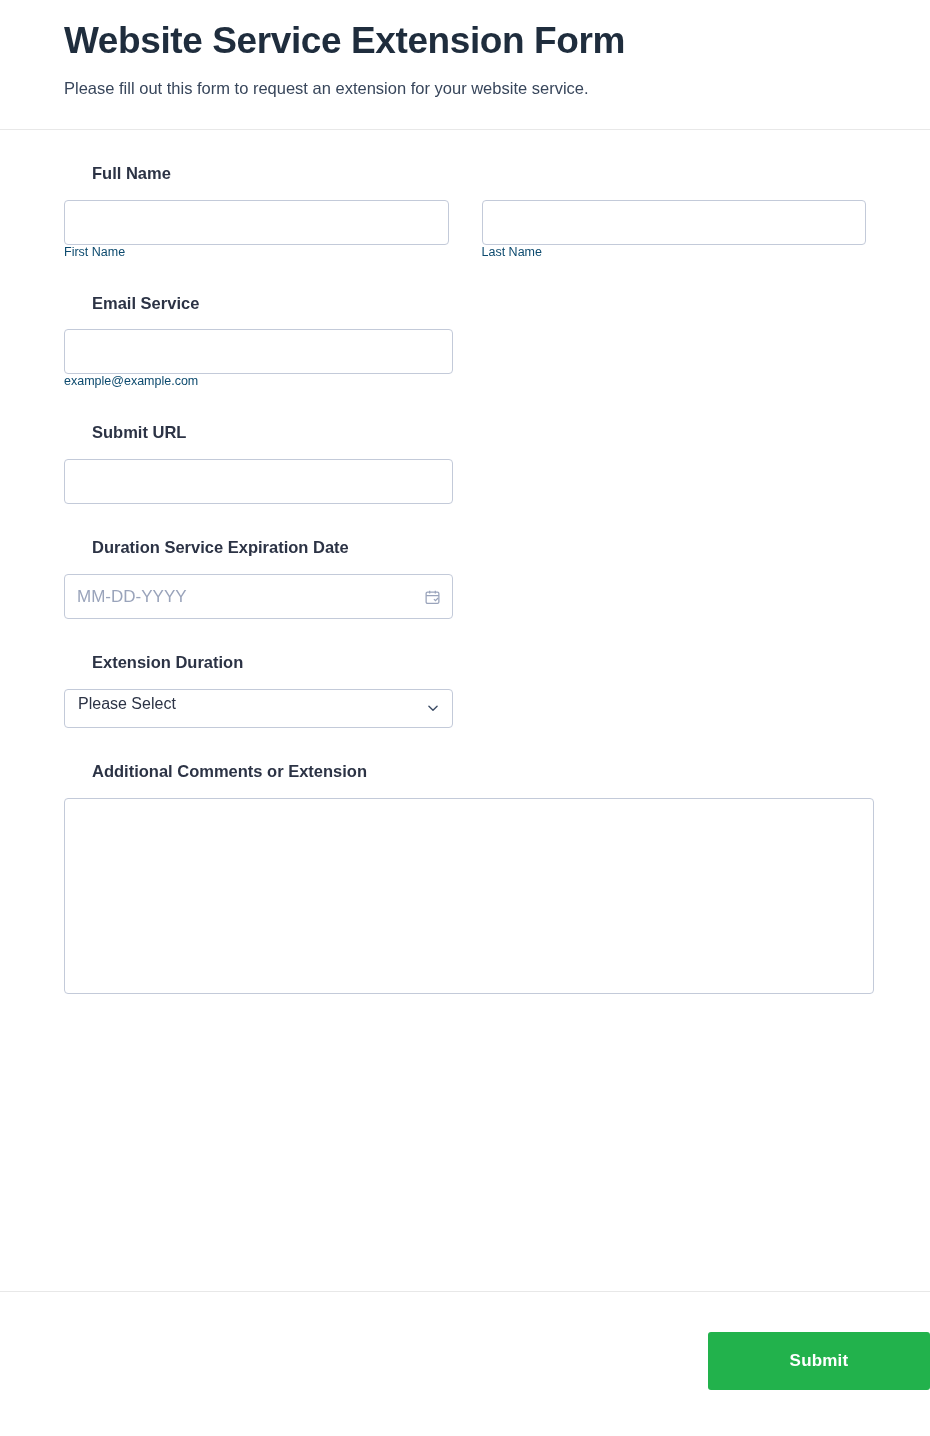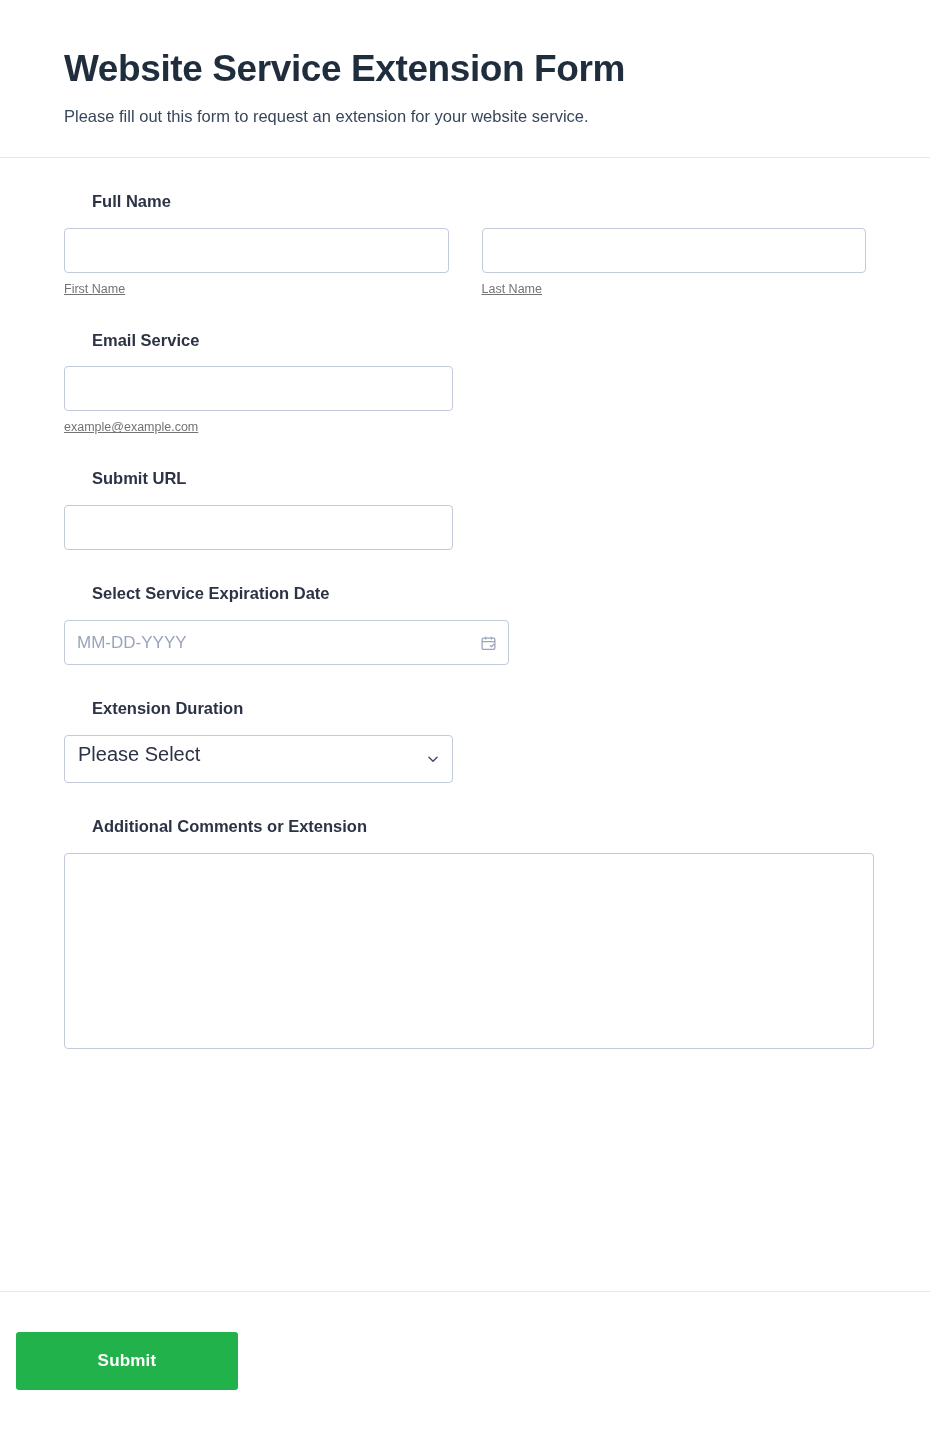--- a/index.html
+++ b/index.html
@@ -17,21 +17,21 @@
   }
   .form-wrap {
     width: 930px;
     min-height: 1436px;
     background: #ffffff;
     display: flex;
     flex-direction: column;
   }
   
   .form-header {
-    padding: 48px 64px 30px 64px;
+    padding: 20px 64px 30px 64px;
     border-bottom: 1px solid #e8e8e8;
   }
   .form-title {
     font-size: 37px;
     font-weight: bold;
     line-height: 1.15;
     color: #1f2d3d;
     letter-spacing: -0.4px;
     margin: 0 0 14px 0;
   }
@@ -53,24 +53,22 @@
   .field-label {
     font-size: 16.5px;
     font-weight: bold;
     color: #2c3345;
     margin-bottom: 16px;
     line-height: 1.2;
     margin-left: 28px;
   }
   .sub-label {
     font-size: 12.5px;
-    color: #737373;
-    margin-top: 9px;
+    color: #0c4a6e;
     line-height: 1.2;
-    text-decoration: underline;
   }
   .row-two {
     display: flex;
     gap: 33px;
   }
   .col {
     width: 391px;
   }
   .text-input {
     width: 100%;
@@ -82,21 +80,21 @@
     font-size: 16px;
     font-family: "Liberation Sans", sans-serif;
     color: #2c3345;
     outline: none;
   }
   .text-input::placeholder { color: #9aa4bb; }
   .input-narrow { width: 389px; }
 
   .date-wrap {
     position: relative;
-    width: 445px;
+    width: 389px;
   }
   .date-input {
     width: 100%;
     height: 45px;
     border: 1px solid #c3cad9;
     border-radius: 4px;
     background: #ffffff;
     padding: 0 40px 0 12px;
     font-size: 17px;
     font-family: "Liberation Sans", sans-serif;
@@ -114,26 +112,26 @@
     pointer-events: none;
     color: #9aa4bb;
   }
 
   .select-wrap {
     position: relative;
     width: 389px;
   }
   .select-box {
     width: 100%;
-    height: 48px;
+    height: 39px;
     border: 1px solid #c3cad9;
     border-radius: 4px;
     background: #ffffff;
     padding: 0 38px 8px 13px;
-    font-size: 20px;
+    font-size: 16px;
     font-family: "Liberation Sans", sans-serif;
     color: #2c3345;
     display: flex;
     align-items: center;
     cursor: pointer;
   }
   .chev {
     position: absolute;
     right: 13px;
     top: 50%;
@@ -157,21 +155,21 @@
     resize: none;
     outline: none;
     display: block;
   }
 
   
   .form-footer {
     border-top: 1px solid #e8e8e8;
     padding: 40px 0 46px 16px;
     display: flex;
-    justify-content: flex-start;
+    justify-content: flex-end;
     margin-top: 36px;
   }
   .submit-btn {
     width: 222px;
     height: 58px;
     background: #22b24c;
     color: #ffffff;
     border: none;
     border-radius: 3px;
     font-size: 17px;
@@ -212,21 +210,21 @@
       <input class="text-input input-narrow" type="text" placeholder="" style="">
       <div class="sub-label">example@example.com</div>
     </div>
 
     <div class="field-block">
       <div class="field-label">Submit URL</div>
       <input class="text-input input-narrow" type="text" placeholder="" style="">
     </div>
 
     <div class="field-block">
-      <div class="field-label">Select Service Expiration Date</div>
+      <div class="field-label">Duration Service Expiration Date</div>
       <div class="date-wrap">
         <input class="date-input" type="text" placeholder="MM-DD-YYYY" style="">
         <span class="cal-icon">
           <svg viewBox="0 0 24 24" width="17" height="17" fill="none" stroke="currentColor" stroke-width="1.8">
             <rect x="3" y="5" width="18" height="16" rx="2"></rect>
             <line x1="3" y1="10" x2="21" y2="10"></line>
             <line x1="8" y1="3" x2="8" y2="7"></line>
             <line x1="16" y1="3" x2="16" y2="7"></line>
             <polyline points="14,15 16.2,17.2 20,13.4"></polyline>
           </svg>

